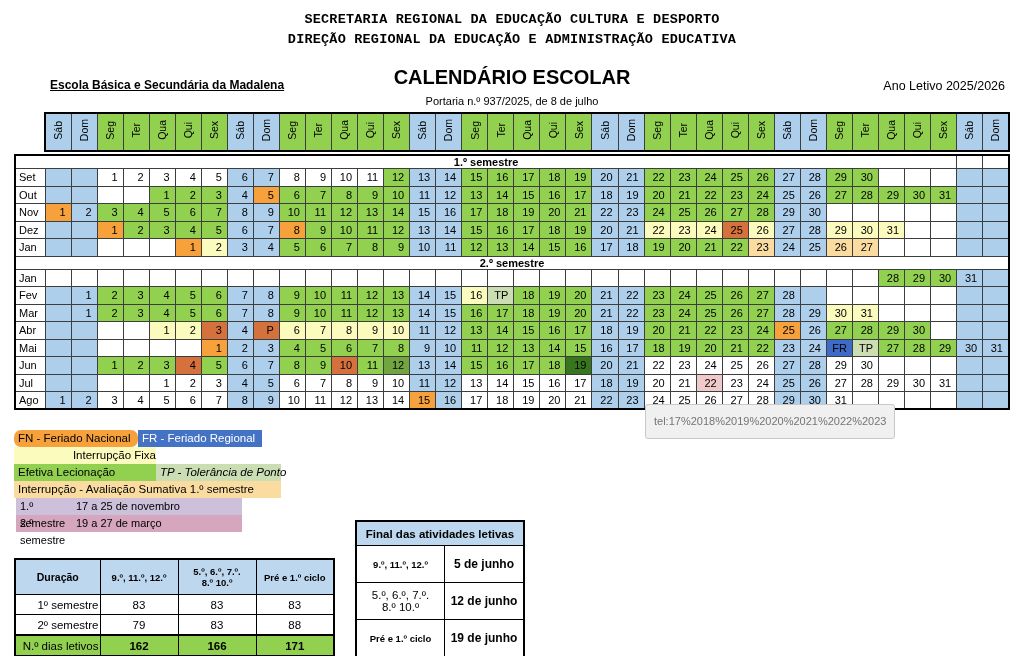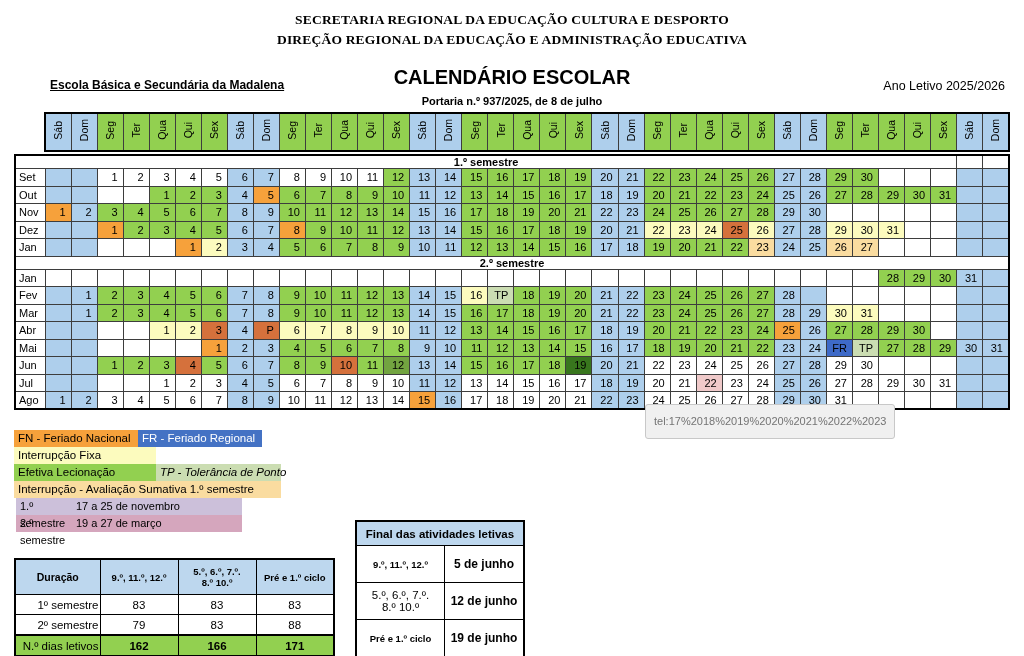--- a/index.html
+++ b/index.html
@@ -1,23 +1,23 @@
 <!DOCTYPE html>
 <html style="--g: #92D050; --b: #AECFEC; --o: #F6A13B; --t: #D5713C; --y: #FCFBBE; --p: #FADCA0; --v: #CBDDB2; --f: #3E6AC8; --frl: #4472C4; --d: #38761D; --m: #72A440; --k: #F0CACA; --lav: #CCC0DA; --rose: #D5A6BD; --sage: #D8E4BC; --hblue: #BDD7EE; --w: #FFFFFF;"><head>
 <meta charset="utf-8">
 <style>
   html,body{margin:0;padding:0}
   body{width:1024px;height:656px;position:relative;background:#fff;
        font-family:"Liberation Sans",sans-serif;color:#000;overflow:hidden}
   .abs{position:absolute}
-  .org{left:0;width:1024px;text-align:center;font-family:Liberation Serif, serif;
+  .org{left:0;width:1024px;text-align:center;font-family:Liberation Mono, monospace;
        font-weight:bold;font-size:13.5px;letter-spacing:.2px}
   .school{left:50px;top:78px;font-weight:bold;font-size:12px;text-decoration:underline}
   .main-title{left:0;width:1024px;text-align:center;top:66px;font-size:20px;font-weight:bold}
-  .portaria{left:0;width:1024px;text-align:center;top:95px;font-size:11px;font-weight:bold}
+  .portaria{left:0;width:1024px;text-align:center;top:95px;font-size:11px;font-weight:normal}
   .ano{right:19px;top:79px;font-weight:normal;font-size:12.5px}
 
   table{border-collapse:collapse;table-layout:fixed}
   #dow-table{left:44px;top:112px;width:966px;border:2px solid #000}
   #dow-table td{border:1px solid #3d3d3d;height:36px;text-align:center;vertical-align:middle;padding:0}
   #dow-table td span{writing-mode:vertical-rl;transform:rotate(180deg);font-size:10.5px;line-height:1;display:inline-block}
 
   #cal-table{left:14px;top:154px;width:996px;border:2px solid #000}
   #cal-table td{border:1px solid #3d3d3d;padding:0;font-size:11px;overflow:hidden;white-space:nowrap}
   #cal-table tr.dayrow{height:17.5px}
@@ -651,25 +651,25 @@
         <td class="day s-w"></td>
         <td class="day s-w"></td>
         <td class="day s-b"></td>
         <td class="day s-b"></td>
       </tr>
     </tbody>
 </table>
 
 <div class="abs" id="legend">
     <div class="lrow">
-      <div class="lcell s-o" style="width: 124px;">FN - Feriado Nacional</div>
+      <div class="lcell s-o" style="width: 124px; border-radius: 7px;">FN - Feriado Nacional</div>
       <div class="lcell s-frl" style="width: 124px;">FR - Feriado Regional</div>
     </div>
     <div class="lrow">
-      <div class="lcell s-y" style="width: 142px;">Interrupção Fixa</div>
+      <div class="lcell s-y" style="width: 142px; text-align: right;">Interrupção Fixa</div>
     </div>
     <div class="lrow">
       <div class="lcell s-g" style="width: 142px;">Efetiva Lecionação</div>
       <div class="lcell s-v it" style="width: 125px;">TP - Tolerância de Ponto</div>
     </div>
     <div class="lrow">
       <div class="lcell s-p" style="width: 267px;">Interrupção - Avaliação Sumativa 1.º semestre</div>
     </div>
   </div>
 

